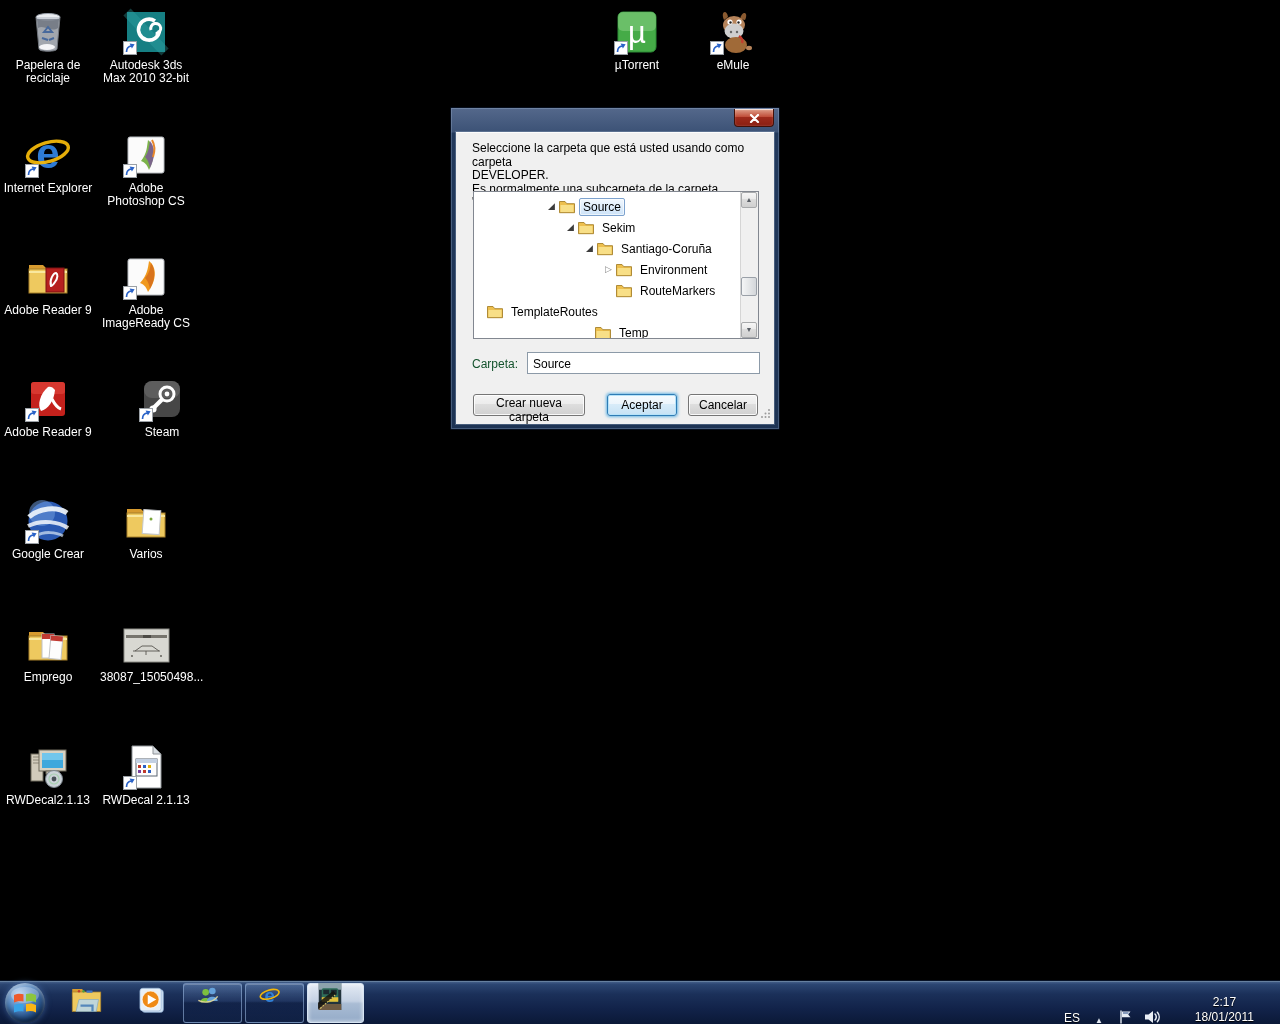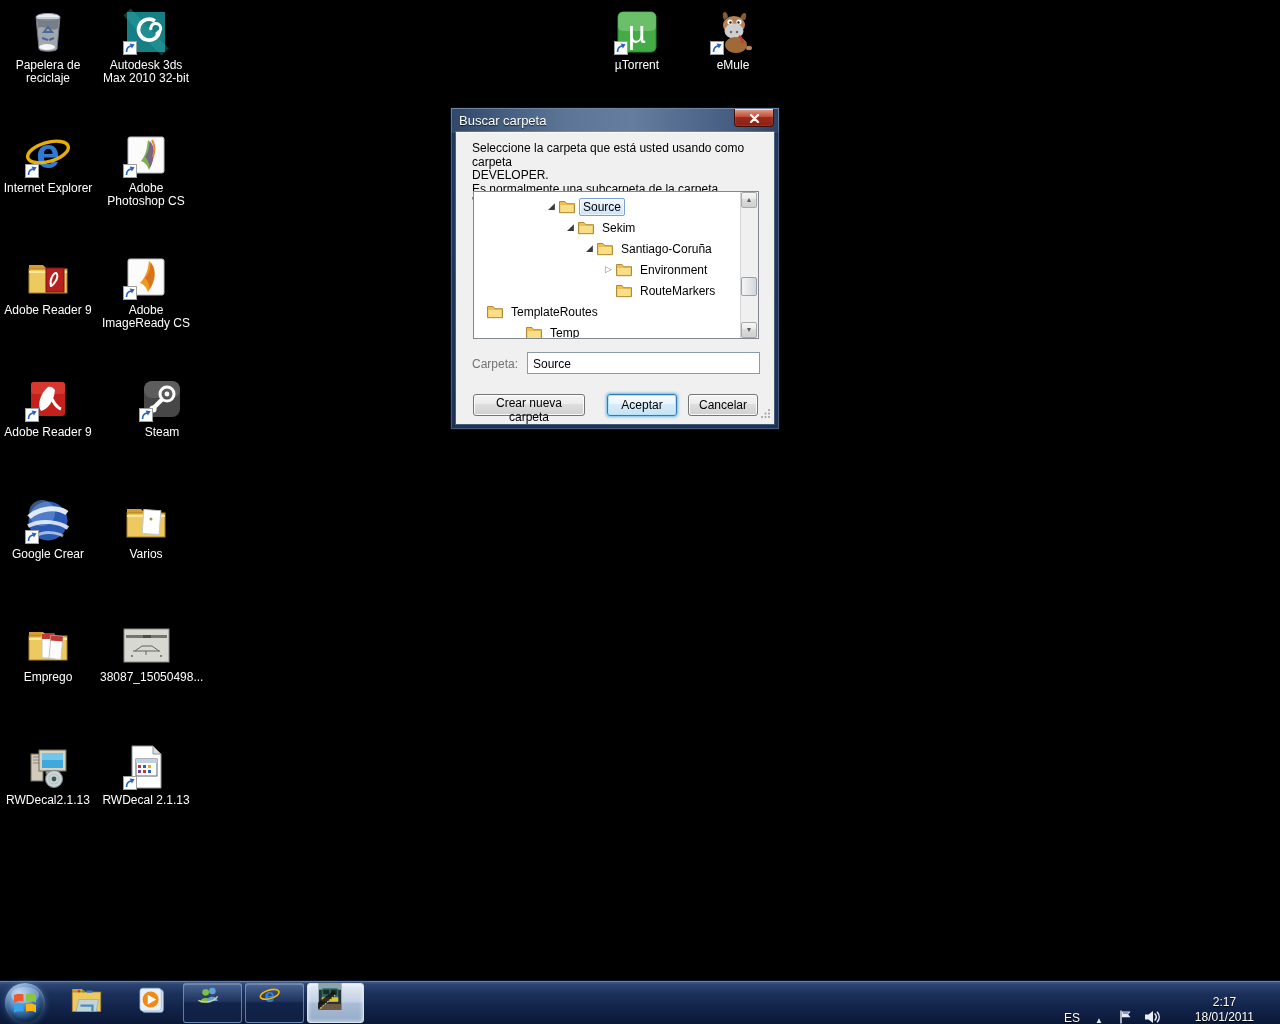--- a/index.html
+++ b/index.html
@@ -42,21 +42,21 @@
   .tlabel.sel{background:linear-gradient(#f2f8fe,#cde3f8);border-color:#7da2ce;
               box-shadow:inset 0 0 0 1px rgba(255,255,255,.6);}
   .vscroll{position:absolute;right:0;top:0;bottom:0;width:17px;background:#f0f0f0;border-left:1px solid #d5d5d5;}
   .sbtn{position:absolute;left:0;width:16px;height:16px;background:linear-gradient(#f6f6f6,#eaeaea 45%,#dcdcdc 46%,#d0d0d0);
         border:1px solid #a7a9ab;border-radius:2px;box-sizing:border-box;color:#5a5f66;
         font-size:7px;line-height:14px;text-align:center;}
   .sbtn.up{top:0;} .sbtn.dn{bottom:0;}
   .sthumb{position:absolute;left:0;top:85px;width:16px;height:19px;
           background:linear-gradient(90deg,#f4f5f6,#e4e6e8 50%,#d3d6da);
           border:1px solid #9aa0a8;border-radius:2px;box-sizing:border-box;}
-  .frow{position:absolute;left:16px;top:221px;height:22px;font-size:12px;line-height:22px;color:#737373;}
+  .frow{position:absolute;left:16px;top:221px;height:22px;font-size:12px;line-height:22px;color:#14532d;}
   .finput{position:absolute;left:71px;top:220px;width:233px;height:22px;box-sizing:border-box;
           border:1px solid #8c9aa8;background:#fff;font-size:12px;font-family:"Liberation Sans",sans-serif;
           padding:1px 5px 0 5px;color:#000;}
   .w7btn{position:absolute;top:262px;height:22px;box-sizing:border-box;
          border:1px solid #757575;border-radius:3px;font-size:12px;color:#000;
          font-family:"Liberation Sans",sans-serif;
          background:linear-gradient(#f4f4f4,#ececec 45%,#dedede 46%,#d0d0d0);
          box-shadow:inset 0 0 0 1px rgba(255,255,255,.85);cursor:pointer;}
   .w7btn.def{border:1px solid #2f7cb5;
          background:linear-gradient(#f6fbfe,#ecf5fc 45%,#d8ecf9 46%,#c6e2f5);
@@ -359,23 +359,20 @@
   <path d="M3.5 11 C3.5 6.8 5.8 5.2 8.6 5" fill="none" stroke="#2a63c8" stroke-width="1.7"></path>
   <path d="M6.6 2.6 L11.6 3.2 L8.9 7.6 Z" fill="#2a63c8"></path>
           </svg>
         </span>
       </div>
     <div class="ic-label">eMule</div>
     </div>
   </div>
 
 <div class="dialog">
-  <div class="titlebar">
-    <span>Buscar carpeta</span>
-  </div>
   <div class="closebtn">
     <span>
       <svg width="11" height="9" viewBox="0 0 11 9">
           <path d="M2 1 L9 8 M9 1 L2 8" stroke="#fff" stroke-width="2.2" stroke-linecap="round"></path>
         </svg>
     </span>
   </div>
   <div class="client">
     <div class="instr">
       <div>Seleccione la carpeta que está usted usando como carpeta</div>
@@ -425,21 +422,21 @@
      <span class="tlabel">RouteMarkers</span>
           </div>
           <div class="trow" style="">
             <span class="tglyph"></span>
             <span class="tfold"><svg width="18" height="15" viewBox="0 0 18 15">
   <path d="M1.5 2.5 h5.5 l1.8 2.2 H16.5 v9 H1.5 Z" fill="#edbf4e" stroke="#a7812a" stroke-width="0.9"></path>
   <path d="M2.5 6 h13 v7 h-13 Z" fill="#f8df87"></path>
               </svg></span>
      <span class="tlabel">TemplateRoutes</span>
           </div>
-          <div class="trow" style="padding-left: 39px;">
+          <div class="trow" style="padding-left: 108px;">
             <span class="tglyph"></span>
             <span class="tfold"><svg width="18" height="15" viewBox="0 0 18 15">
   <path d="M1.5 2.5 h5.5 l1.8 2.2 H16.5 v9 H1.5 Z" fill="#edbf4e" stroke="#a7812a" stroke-width="0.9"></path>
   <path d="M2.5 6 h13 v7 h-13 Z" fill="#f8df87"></path>
               </svg></span>
      <span class="tlabel">Temp</span>
           </div>
         </div>
       <div class="vscroll">
         <div class="sbtn up">▲</div>

